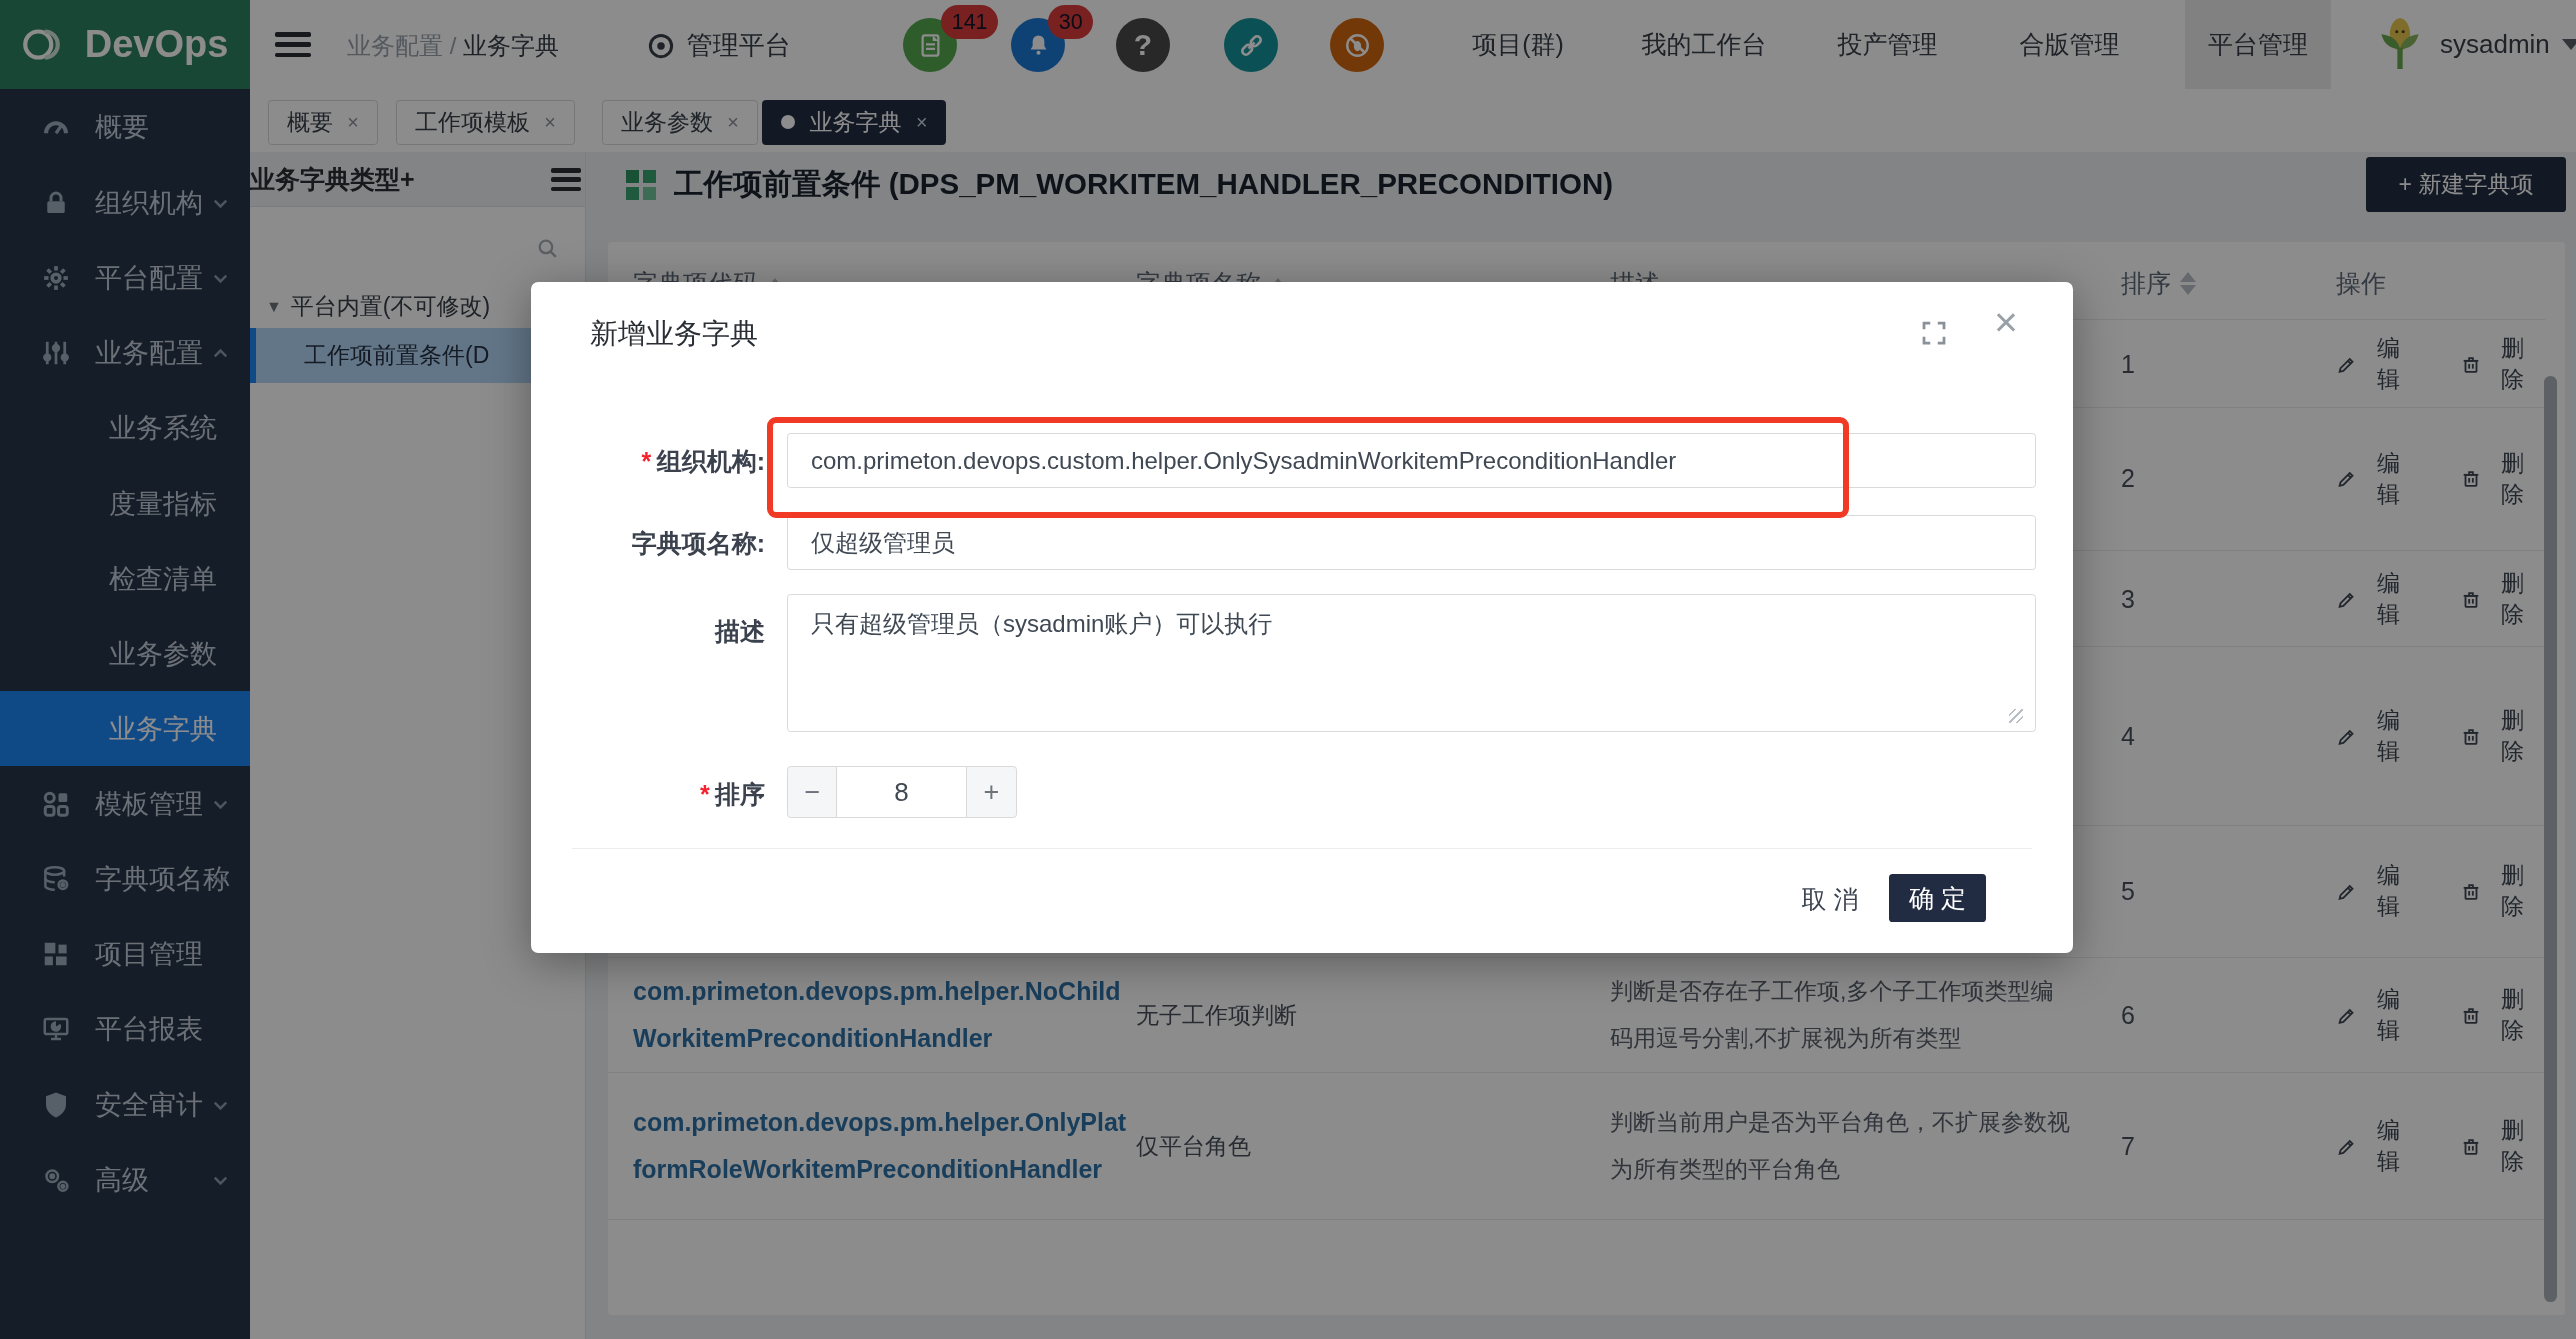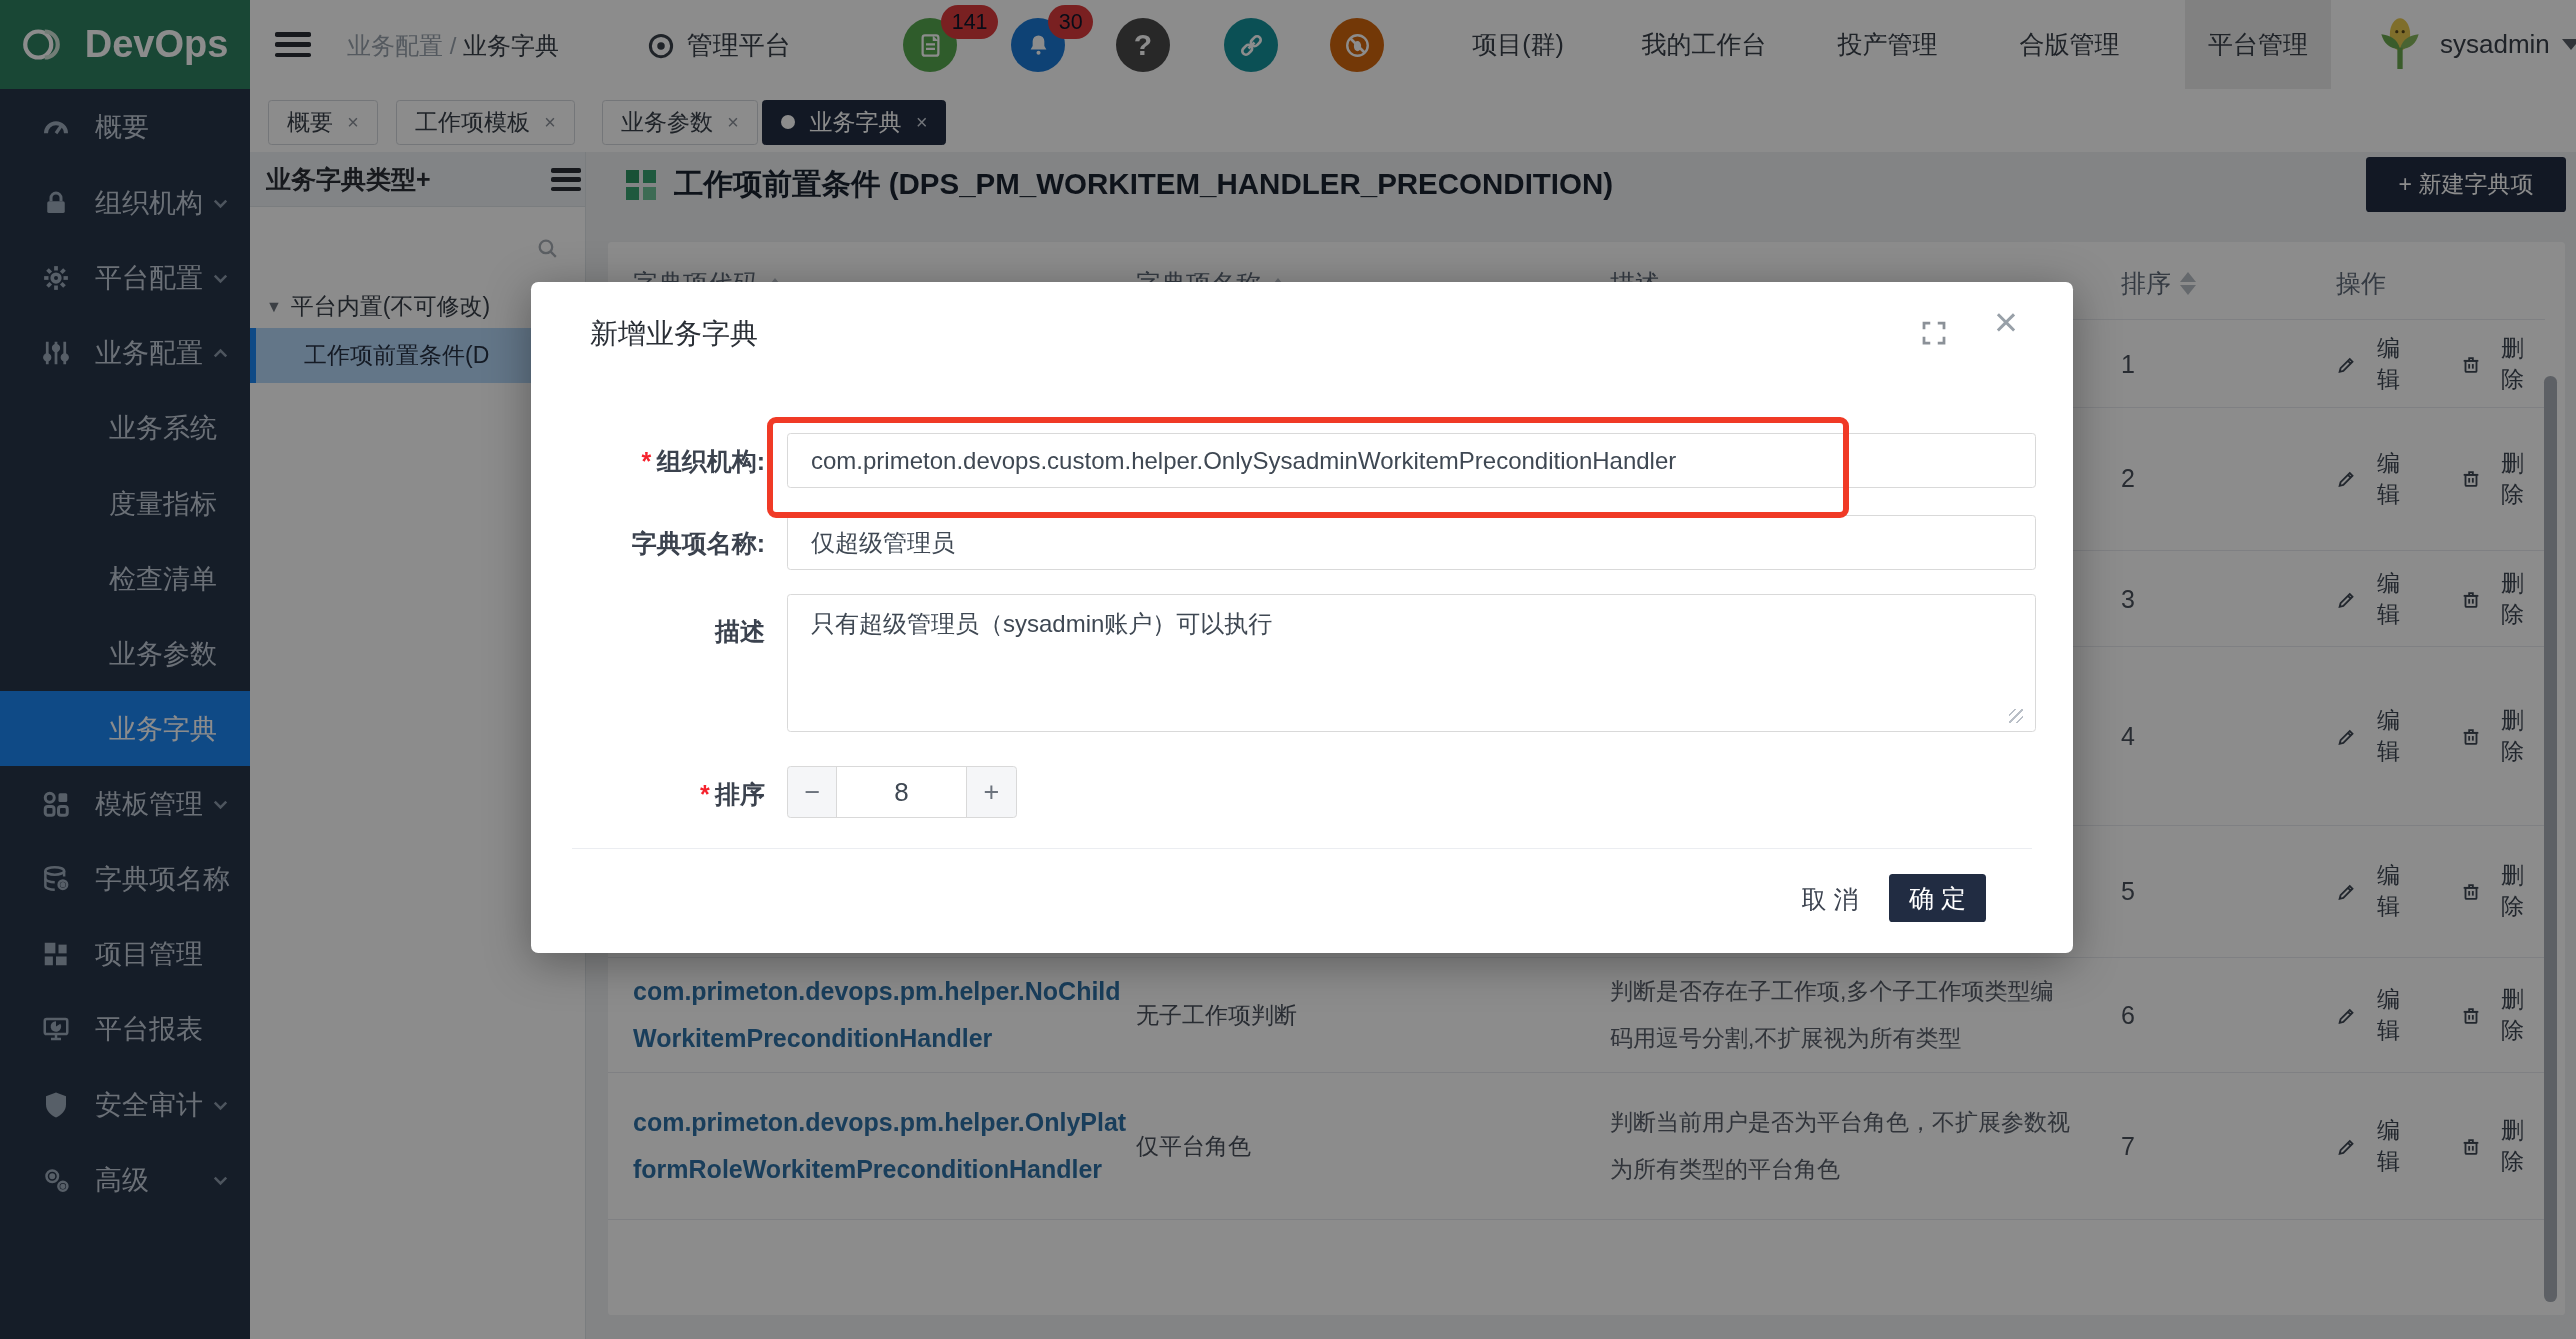--- a/index.html
+++ b/index.html
@@ -26,21 +26,21 @@
   
   .tabbar{position:absolute;left:250px;top:89px;width:2326px;height:63px;background:#ffffff;}
   .tab{position:absolute;top:10.7px;height:45px;border:1.8px solid #d4d7dc;border-radius:3.6px;background:#fff;display:flex;align-items:center;gap:14.3px;padding:0 18px;font-size:23px;color:#39404a;box-sizing:border-box;cursor:pointer;}
   .tab .x{color:#8a9099;font-size:19.7px;}
   .tab.active{background:#212c42;border-color:#212c42;color:#fff;}
   .tab.active .x{color:#cfd5de;}
   .dot{width:14.3px;height:14.3px;border-radius:50%;background:#fff;}
   
   .tree{position:absolute;left:250px;top:152px;width:336px;height:1188px;background:#ffffff;border-right:1.8px solid #dfe3e8;box-sizing:border-box;}
   .treehdr{position:absolute;left:0;top:0;width:100%;height:55px;background:#edf0f4;border-bottom:1.8px solid #dfe3e8;box-sizing:border-box;display:flex;align-items:center;}
-  .treehdr .t{font-size:25px;font-weight:bold;color:#2a2f36;margin-left:16px;}
+  .treehdr .t{font-size:25px;font-weight:bold;color:#2a2f36;margin-left:0;}
   .search{position:absolute;left:14.3px;top:73px;width:311px;height:47px;border:1.8px solid #d6d9de;border-radius:3.6px;box-sizing:border-box;background:#fff;font-size:23px;color:#39404a;padding:0 43px 0 14.3px;font-family:inherit;}
   .mag{position:absolute;right:25px;top:84px;width:25px;height:25px;color:#a7adb5;}
   .tnode{position:absolute;left:0;width:336px;height:41px;display:flex;align-items:center;font-size:23px;color:#39404a;cursor:pointer;}
   .tnode .caret{margin:0 9px 0 16px;font-size:16px;color:#6c737d;}
   .tsel{position:absolute;left:0;top:176px;width:336px;height:55px;background:#b5d7f8;display:flex;align-items:center;cursor:pointer;}
   .tsel .bar{position:absolute;left:0;top:0;width:6.3px;height:100%;background:#1d87f5;}
   .tsel .lab{margin-left:54px;font-size:23px;color:#273244;white-space:nowrap;overflow:hidden;}
   
   .mtitle{position:absolute;left:626px;top:165px;display:flex;align-items:center;gap:18px;}
   .gsq{width:30px;height:30px;position:relative;}

